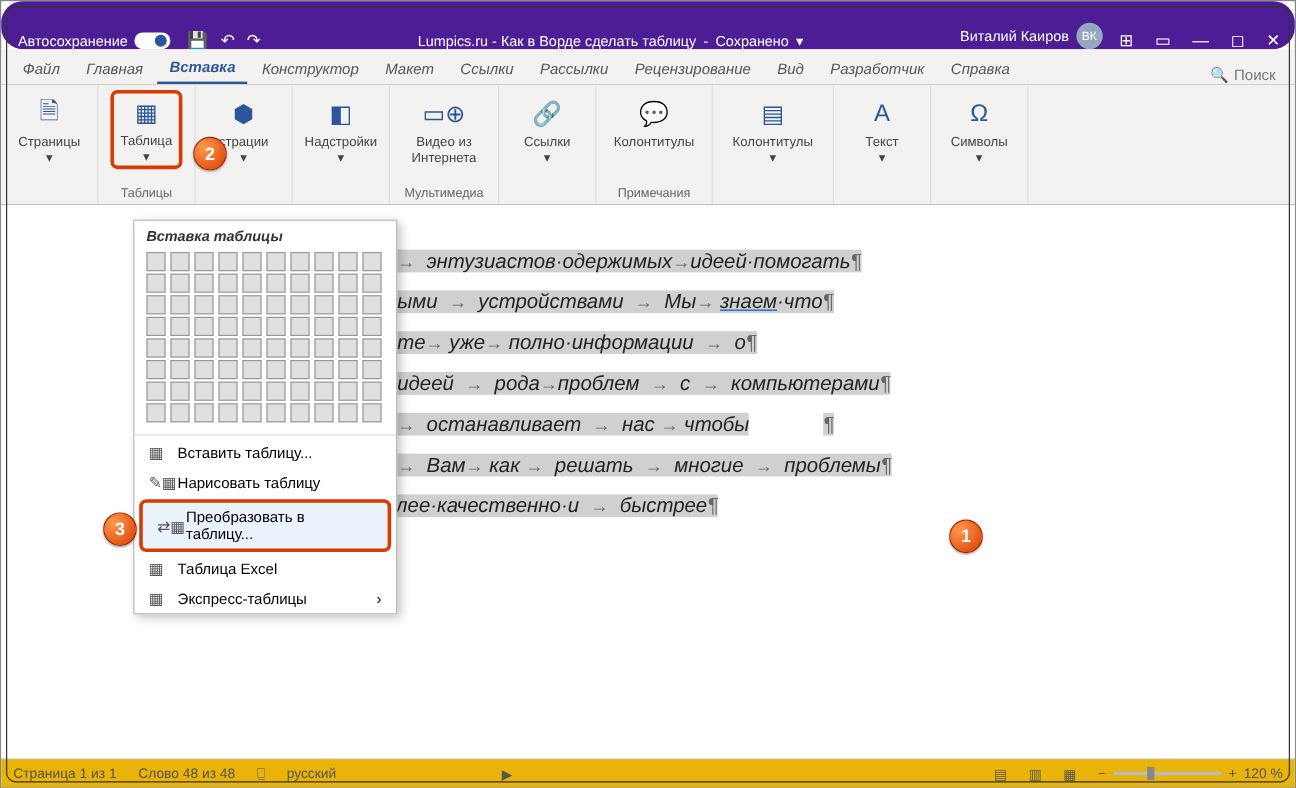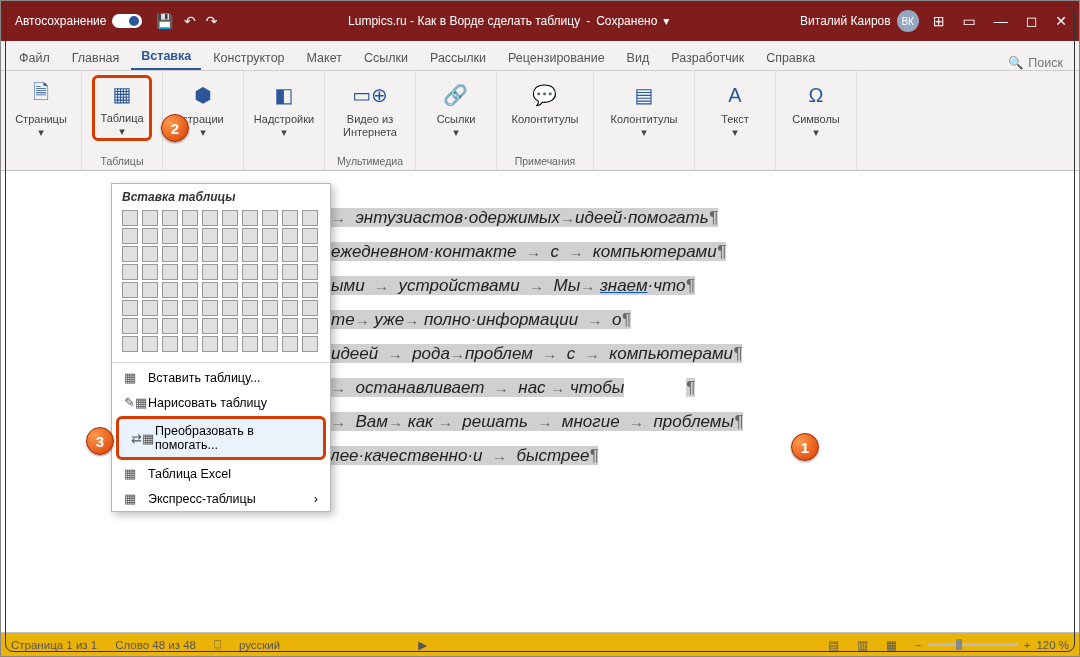--- a/index.html
+++ b/index.html
@@ -1,28 +1,28 @@
 <!DOCTYPE html>
 <html><head>
 <meta charset="utf-8">
 <style>
   * { box-sizing: border-box; margin: 0; padding: 0; font-family: "Segoe UI", Arial, sans-serif; }
   html, body { width: 1080px; height: 657px; overflow: hidden; background: #fff; }
   .window { width: 1080px; height: 657px; display: flex; flex-direction: column; border: 1px solid #888; position: relative; }
-  .titlebar { height: 40px; background: #7f1d1d; color: #fff; display: flex; align-items: center; font-size: 12px; padding: 0 4px; gap: 6px; }
+  .titlebar { height: 40px; background: #4c1d95; color: #fff; display: flex; align-items: flex-end; font-size: 12px; padding: 0 4px; gap: 6px; border-radius: 18px; }
   .titlebar .autosave { display: flex; align-items: center; gap: 6px; padding-left: 10px; }
   .toggle { width: 30px; height: 14px; background: #fff; border-radius: 7px; position: relative; }
   .toggle::after { content: ''; width: 10px; height: 10px; background: #2b579a; border-radius: 50%; position: absolute; top: 2px; left: 17px; }
   .titlebar .qat { display: flex; gap: 10px; margin-left: 8px; font-size: 14px; }
   .titlebar .title-center { flex: 1; text-align: center; display: flex; justify-content: center; gap: 6px; }
   .titlebar .user { display: flex; align-items: center; gap: 6px; }
   .avatar { width: 22px; height: 22px; border-radius: 50%; background: #94a6c0; color: #fff; font-size: 10px; display: flex; align-items: center; justify-content: center; }
   .winctrl { display: flex; gap: 18px; font-size: 14px; padding: 0 8px; }
   .tabs { height: 30px; background: #f3f2f1; display: flex; align-items: flex-end; font-size: 12.5px; color: #555; padding-left: 8px; gap: 2px; border-bottom: 1px solid #d0d0d0; }
-  .tab { padding: 6px 10px 5px; cursor: pointer; }
+  .tab { padding: 6px 10px 5px; cursor: pointer; font-style: italic; }
   .tab.active { color: #2b579a; border-bottom: 2px solid #2b579a; font-weight: 600; }
   .search { margin-left: auto; margin-right: 16px; display: flex; align-items: center; gap: 4px; color: #777; font-size: 12.5px; }
   .ribbon { height: 100px; background: #f3f2f1; display: flex; border-bottom: 1px solid #c0c0c0; font-size: 11px; color: #444; }
   .group { display: flex; flex-direction: column; align-items: center; padding: 4px 10px 0; border-right: 1px solid #e0e0e0; }
   .group .items { display: flex; gap: 14px; flex: 1; align-items: flex-start; }
   .group .label { font-size: 10.5px; color: #666; padding-bottom: 3px; }
   .rbtn { display: flex; flex-direction: column; align-items: center; gap: 4px; width: 60px; text-align: center; padding-top: 6px; }
   .rbtn .ico { width: 28px; height: 28px; display: flex; align-items: center; justify-content: center; color: #2b579a; font-size: 20px; }
   .rbtn .lbl { font-size: 11px; line-height: 1.2; }
   .table-btn { border: 3px solid #d83b01; border-radius: 6px; padding: 2px 4px 0; }
@@ -201,21 +201,20 @@
         <div class="lbl"><span>Символы</span><br>▾</div>
       </div>
     </div>
         <div class="label"></div>
       </div>
   </div>
 
   <div class="canvas">
     <div class="page">
       <div class="doc-line" style="padding-left:220px;"><span class="sel"><span class="arrow">→</span>&nbsp;&nbsp;<span>энтузиастов·одержимых</span><span class="arrow">→</span><span>идеей·помогать</span><span class="pilcrow">¶</span></span></div>
-      <div class="doc-line" style="padding-left:220px;"><span class="sel"><span>ежедневном·контакте</span>&nbsp;&nbsp;<span class="arrow">→</span>&nbsp;&nbsp;<span>с</span>&nbsp;&nbsp;<span class="arrow">→</span>&nbsp;&nbsp;<span>компьютерами</span><span class="pilcrow">¶</span></span></div>
       <div class="doc-line" style="padding-left:220px;"><span class="sel"><span>ыми</span>&nbsp;&nbsp;<span class="arrow">→</span>&nbsp;&nbsp;<span>устройствами</span>&nbsp;&nbsp;<span class="arrow">→</span>&nbsp;&nbsp;<span>Мы</span><span class="arrow">→</span>&nbsp;<span class="underl">знаем</span>·<span>что</span><span class="pilcrow">¶</span></span></div>
       <div class="doc-line" style="padding-left:220px;"><span class="sel"><span>те</span><span class="arrow">→</span>&nbsp;<span>уже</span><span class="arrow">→</span>&nbsp;<span>полно·информации</span>&nbsp;&nbsp;<span class="arrow">→</span>&nbsp;&nbsp;<span>о</span><span class="pilcrow">¶</span></span></div>
       <div class="doc-line" style="padding-left:220px;"><span class="sel"><span>идеей</span>&nbsp;&nbsp;<span class="arrow">→</span>&nbsp;&nbsp;<span>рода</span><span class="arrow">→</span><span>проблем</span>&nbsp;&nbsp;<span class="arrow">→</span>&nbsp;&nbsp;<span>с</span>&nbsp;&nbsp;<span class="arrow">→</span>&nbsp;&nbsp;<span>компьютерами</span><span class="pilcrow">¶</span></span></div>
       <div class="doc-line" style="padding-left:220px;"><span class="sel"><span class="arrow">→</span>&nbsp;&nbsp;<span>останавливает</span>&nbsp;&nbsp;<span class="arrow">→</span>&nbsp;&nbsp;<span>нас</span>&nbsp;<span class="arrow">→</span>&nbsp;<span>чтобы</span></span><span style="background:#fff;">&nbsp;&nbsp;&nbsp;&nbsp;&nbsp;&nbsp;&nbsp;&nbsp;&nbsp;&nbsp;&nbsp;&nbsp;&nbsp;</span><span class="sel"><span class="pilcrow">¶</span></span></div>
       <div class="doc-line" style="padding-left:220px;"><span class="sel"><span class="arrow">→</span>&nbsp;&nbsp;<span>Вам</span><span class="arrow">→</span>&nbsp;<span>как</span>&nbsp;<span class="arrow">→</span>&nbsp;&nbsp;<span>решать</span>&nbsp;&nbsp;<span class="arrow">→</span>&nbsp;&nbsp;<span>многие</span>&nbsp;&nbsp;<span class="arrow">→</span>&nbsp;&nbsp;<span>проблемы</span><span class="pilcrow">¶</span></span></div>
       <div class="doc-line" style="padding-left:70px;"><span class="sel"><span>и</span>&nbsp;&nbsp;<span class="arrow">→</span>&nbsp;&nbsp;<span>задачи</span>&nbsp;&nbsp;<span class="arrow">→</span>&nbsp;&nbsp;<span>более·качественно·и</span>&nbsp;&nbsp;<span class="arrow">→</span>&nbsp;&nbsp;<span>быстрее</span><span class="pilcrow">¶</span></span></div>
     </div>
   </div>
 
   <div class="menu">
@@ -306,21 +305,21 @@
     <div class="mitem">
       <span class="mi-ico">▦</span>
       <span>Вставить таблицу...</span>
     </div>
     <div class="mitem">
       <span class="mi-ico">✎▦</span>
       <span>Нарисовать таблицу</span>
     </div>
     <div class="mitem hl">
       <span class="mi-ico">⇄▦</span>
-      <span>Преобразовать в помогать...</span>
+      <span>Преобразовать в таблицу...</span>
     </div>
     <div class="mitem">
       <span class="mi-ico">▦</span>
       <span>Таблица Excel</span>
     </div>
     <div class="mitem">
       <span class="mi-ico">▦</span>
       <span style="flex:1;">Экспресс-таблицы</span>
       <span>›</span>
     </div>

